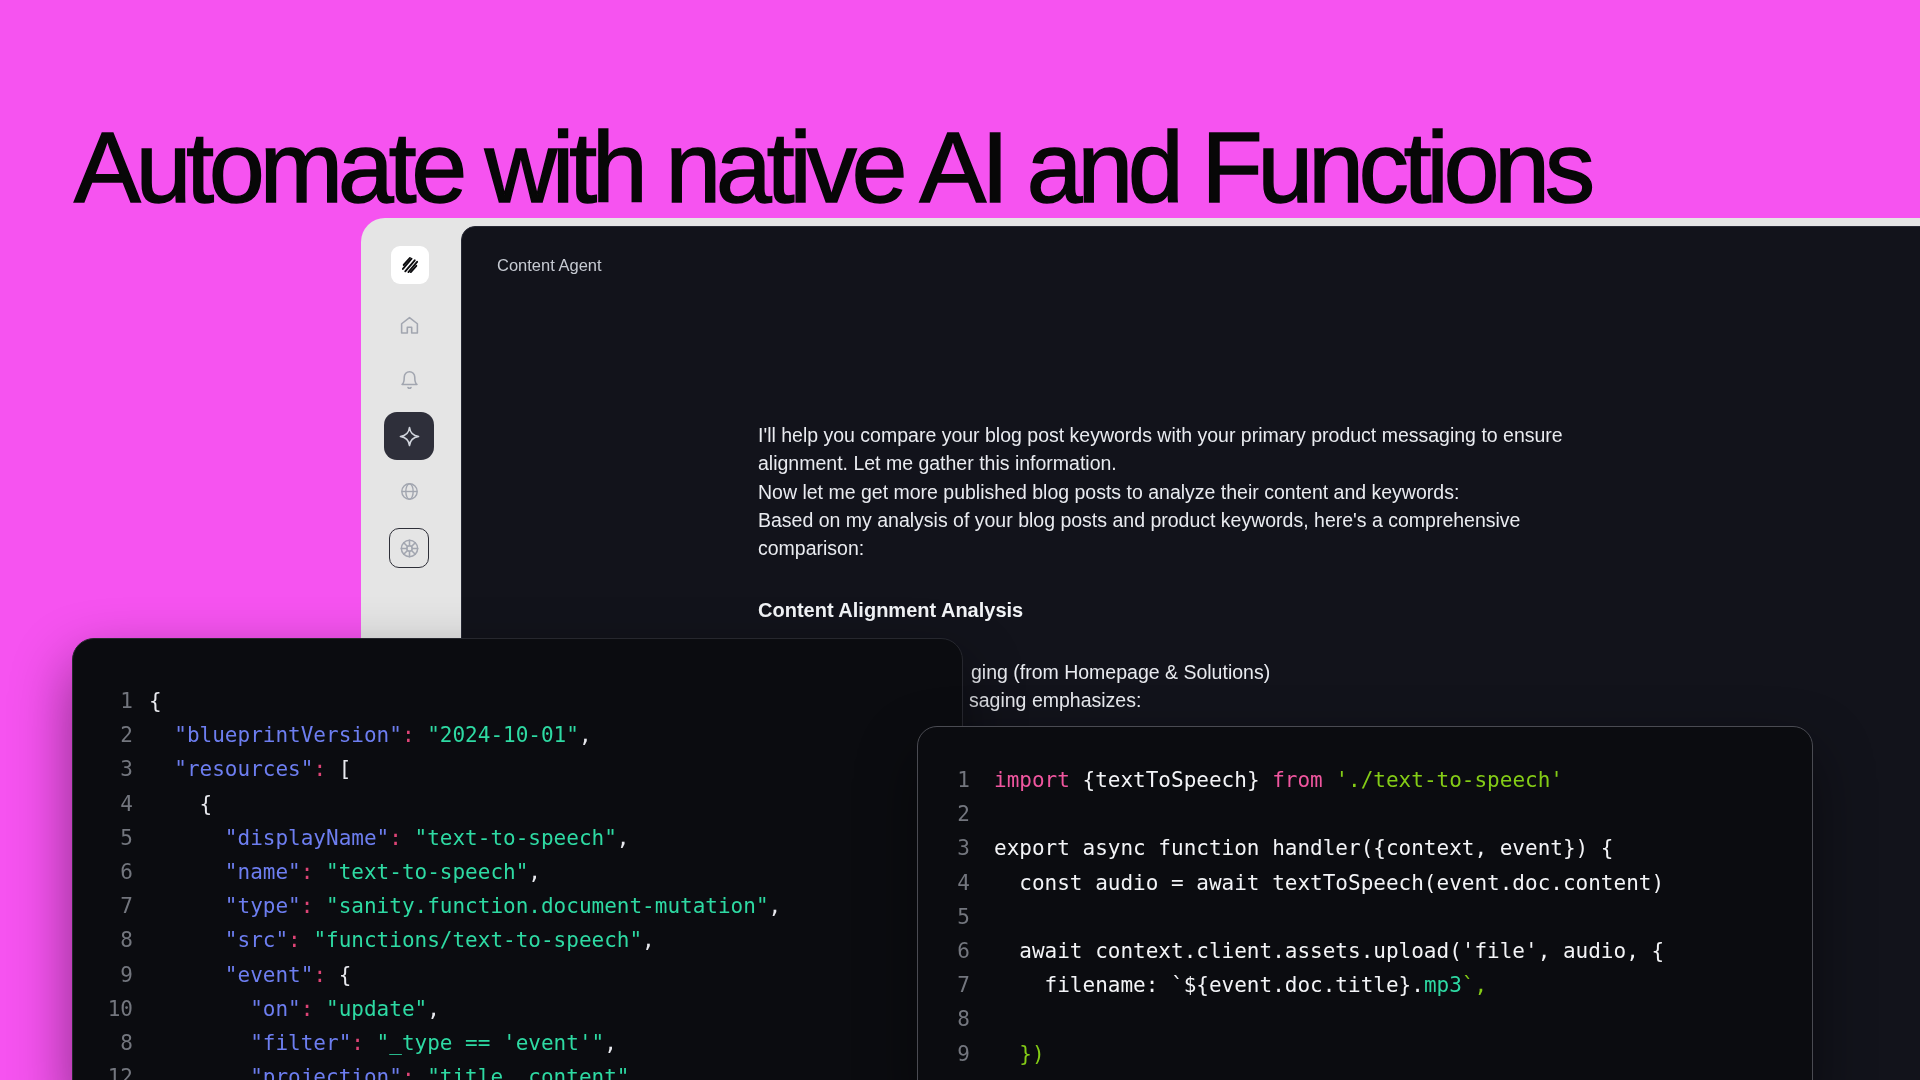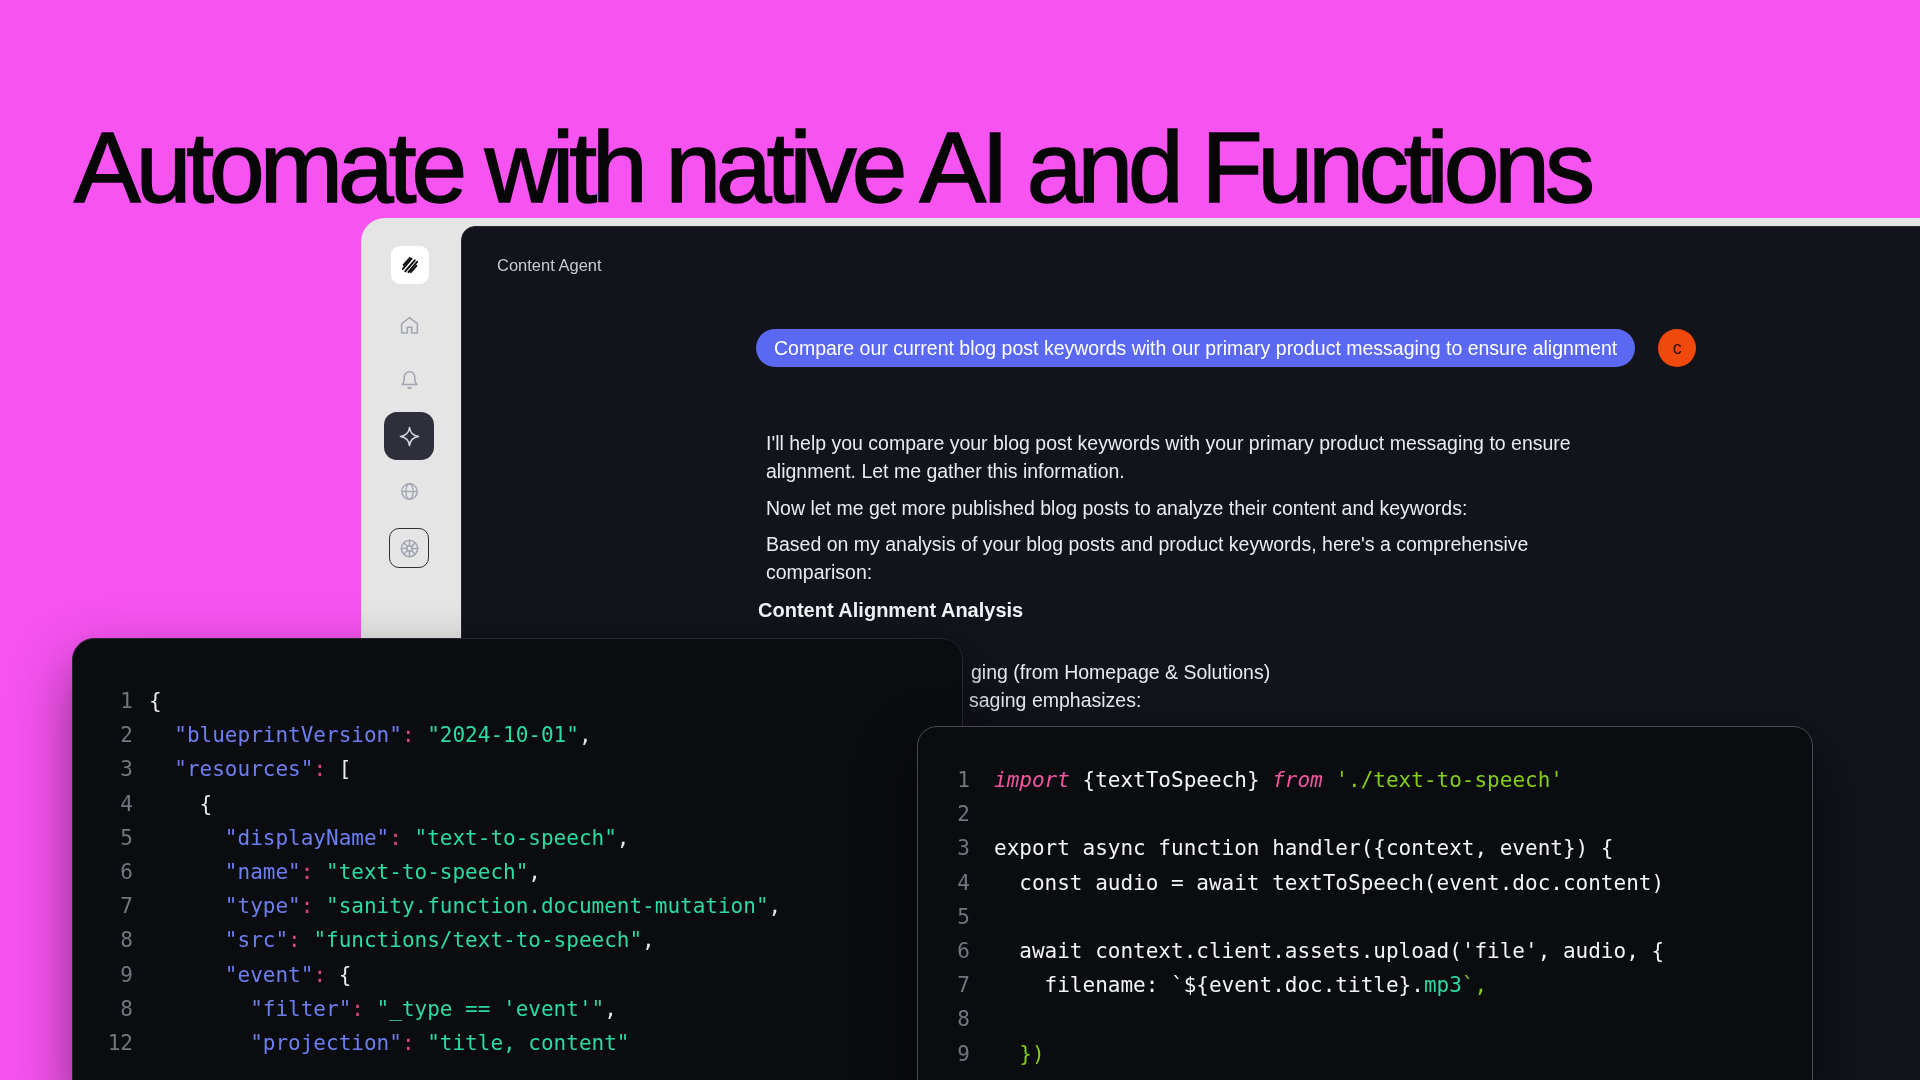--- a/index.html
+++ b/index.html
@@ -42,21 +42,21 @@
     border-radius:19px;padding:0 18px;font-size:19.5px;white-space:nowrap;
   }
   .avatar{
     width:38px;height:38px;border-radius:50%;background:#F1490B;
     color:#2A1305;font-size:18px;font-weight:500;
     display:flex;align-items:center;justify-content:center;flex:0 0 auto;
   }
 
   .ai-text{position:absolute;left:296px;top:194px;width:845px;
     font-size:19.5px;line-height:28.3px;color:#E9EBF0;}
-  .ai-text p{margin:8px;}
+  .ai-text p{margin:0;}
   .analysis-heading{position:absolute;left:296px;top:372px;
     font-size:20px;font-weight:700;color:#F2F4F7;}
   .frag{position:absolute;font-size:19.5px;color:#E9EBF0;white-space:nowrap;}
   .frag-1{left:509px;top:434px;}
   .frag-2{left:507px;top:462px;}
 
   
   .code-window{
     position:absolute;background:#0B0C10;box-sizing:border-box;
     font-family:"DejaVu Sans Mono","Liberation Mono",monospace;
@@ -75,21 +75,21 @@
   }
   .code-line{display:flex;white-space:pre;}
   .ln{color:#73767E;text-align:right;flex:0 0 auto;}
   .left .ln{width:38px;margin-right:16px;}
   .right .ln{width:30px;margin-right:24px;}
   .tok-k{color:#6D7EF0;}   
   .tok-c{color:#DE4476;}   
   .tok-s{color:#2EDAA3;}   
   .tok-p{color:#E8E9EE;}   
   .tok-w{color:#F3F4F7;}   
-  .tok-pk{color:#F0569F;font-style:italic;}  
+  .tok-pk{color:#F0569F;}  
   .tok-y{color:#84cc16;}   
   .tok-g{color:#2EDAA3;margin-top:12px;}   
 </style>
 </head>
 <body>
 
 <h1 class="hero-title">Automate with native AI and Functions</h1>
 
 <div class="studio">
 
@@ -143,24 +143,20 @@
           <line x1="14.1" y1="14.1" x2="18" y2="18"></line>
         <line x1="18" y1="6" x2="14.1" y2="9.9"></line>
           <line x1="6" y1="18" x2="9.9" y2="14.1"></line>
       </svg>
     </div>
   </div>
 
   <div class="panel">
     <div class="panel-title">Content Agent</div>
 
-    <div class="chat-row">
-      <div class="bubble">Compare our current blog post keywords with our primary product messaging to ensure alignment</div>
-      <div class="avatar">c</div>
-    </div>
 
     <div class="ai-text">
       <p>I'll help you compare your blog post keywords with your primary product messaging to ensure alignment. Let me gather this information.</p>
       <p>Now let me get more published blog posts to analyze their content and keywords:</p>
       <p>Based on my analysis of your blog posts and product keywords, here's a comprehensive comparison:</p>
     </div>
 
     <div class="analysis-heading">Content Alignment Analysis</div>
 
     <div class="frag frag-1">ging (from Homepage &amp; Solutions)</div>
@@ -172,20 +168,21 @@
   <div id="code-left-lines">
       <div class="code-line"><span class="ln">1</span><span><span class="tok-p">{</span></span></div>
       <div class="code-line"><span class="ln">2</span><span><span class="tok-k">  "blueprintVersion"</span><span class="tok-c">:</span><span class="tok-s"> "2024-10-01"</span><span class="tok-p">,</span></span></div>
       <div class="code-line"><span class="ln">3</span><span><span class="tok-k">  "resources"</span><span class="tok-c">:</span><span class="tok-p"> [</span></span></div>
       <div class="code-line"><span class="ln">4</span><span><span class="tok-p">    {</span></span></div>
       <div class="code-line"><span class="ln">5</span><span><span class="tok-k">      "displayName"</span><span class="tok-c">:</span><span class="tok-s"> "text-to-speech"</span><span class="tok-p">,</span></span></div>
       <div class="code-line"><span class="ln">6</span><span><span class="tok-k">      "name"</span><span class="tok-c">:</span><span class="tok-s"> "text-to-speech"</span><span class="tok-p">,</span></span></div>
       <div class="code-line"><span class="ln">7</span><span><span class="tok-k">      "type"</span><span class="tok-c">:</span><span class="tok-s"> "sanity.function.document-mutation"</span><span class="tok-p">,</span></span></div>
       <div class="code-line"><span class="ln">8</span><span><span class="tok-k">      "src"</span><span class="tok-c">:</span><span class="tok-s"> "functions/text-to-speech"</span><span class="tok-p">,</span></span></div>
       <div class="code-line"><span class="ln">9</span><span><span class="tok-k">      "event"</span><span class="tok-c">:</span><span class="tok-p"> {</span></span></div>
+      <div class="code-line"><span class="ln">10</span><span><span class="tok-k">        "on"</span><span class="tok-c">:</span><span class="tok-s"> "update"</span><span class="tok-p">,</span></span></div>
       <div class="code-line"><span class="ln">8</span><span><span class="tok-k">        "filter"</span><span class="tok-c">:</span><span class="tok-s"> "_type == 'event'"</span><span class="tok-p">,</span></span></div>
       <div class="code-line"><span class="ln">12</span><span><span class="tok-k">        "projection"</span><span class="tok-c">:</span><span class="tok-s"> "title, content"</span></span></div>
     </div>
 </div>
 
 <div class="code-window right">
   <div id="code-right-lines">
       <div class="code-line"><span class="ln">1</span><span><span class="tok-pk">import </span><span class="tok-w">{textToSpeech} </span><span class="tok-pk">from </span><span class="tok-y">'./text-to-speech'</span></span></div>
       <div class="code-line"><span class="ln">2</span><span></span></div>
       <div class="code-line"><span class="ln">3</span><span><span class="tok-w">export async function handler({context, event}) {</span></span></div>

